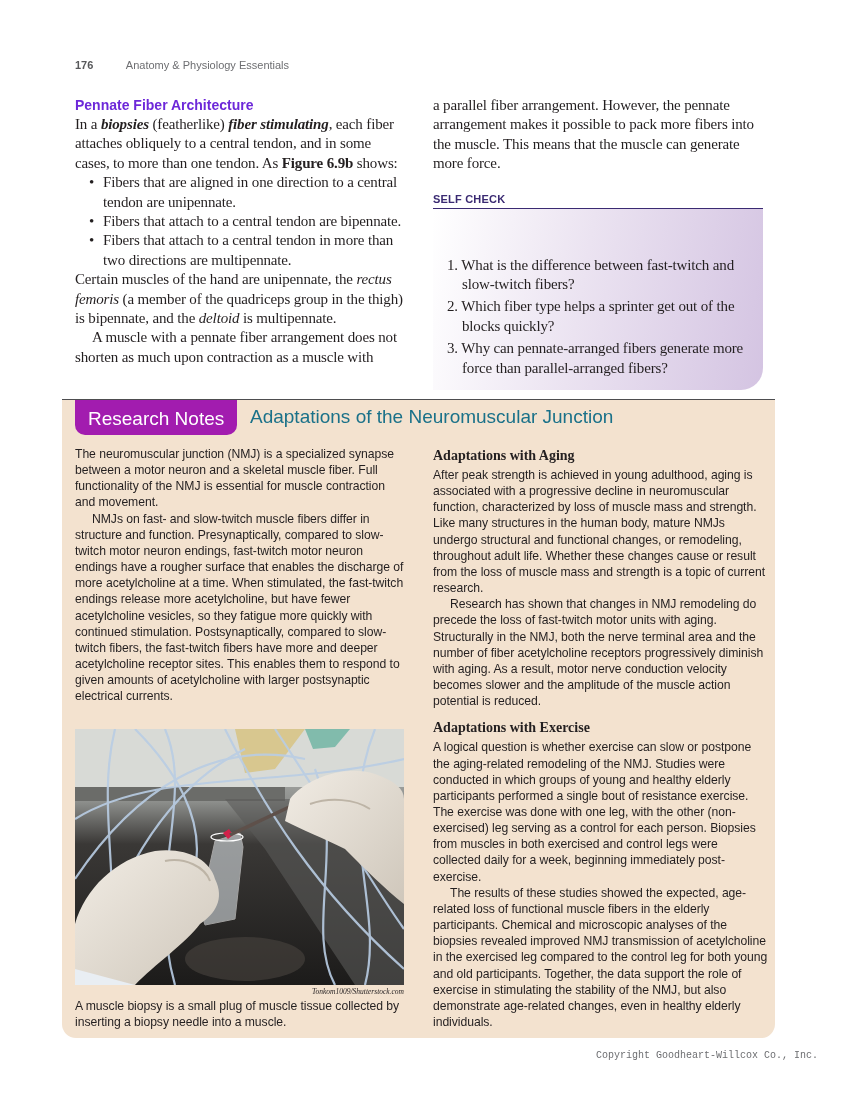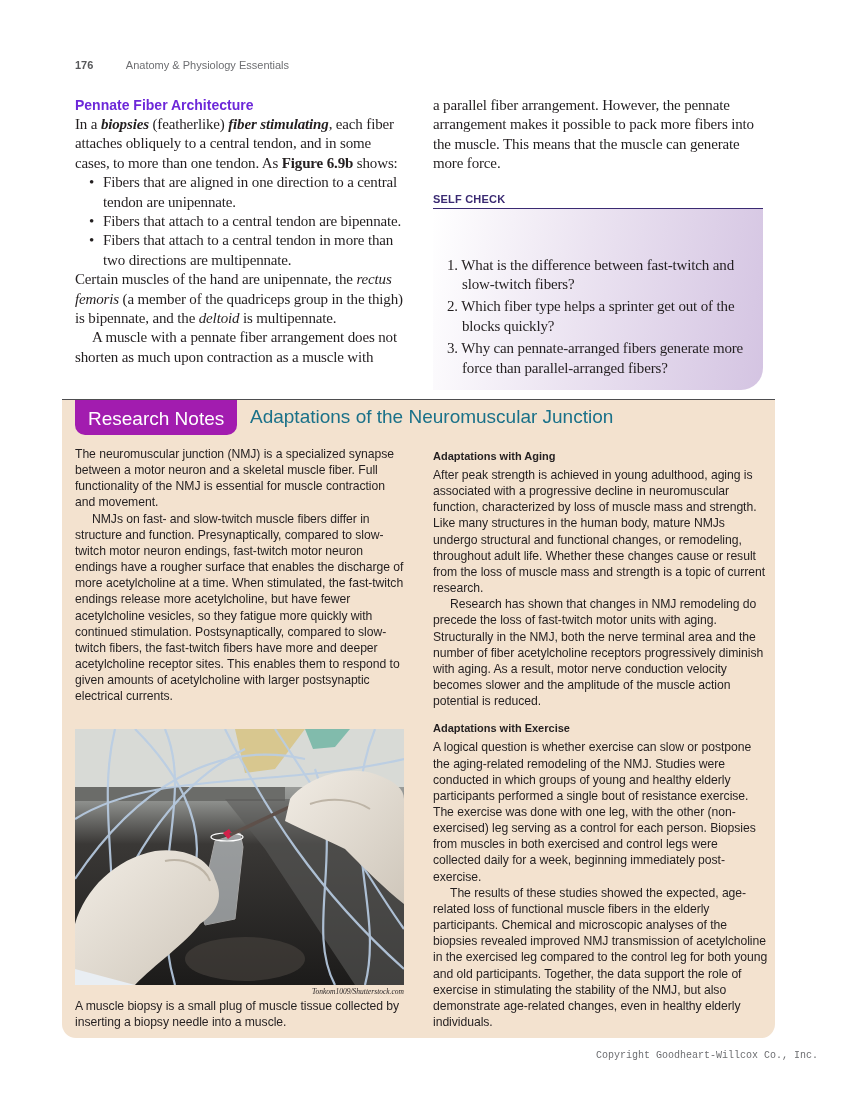--- a/index.html
+++ b/index.html
@@ -26,21 +26,21 @@
 
   .rn-topline { position: absolute; left: 62px; top: 399px; width: 713px; height: 1px; background: #4d4d4f; }
   .rn-box { position: absolute; left: 62px; top: 400px; width: 713px; height: 638px; background: #f3e2cf; border-bottom-left-radius: 14px; border-bottom-right-radius: 14px; }
   .rn-tab { position: absolute; left: 75px; top: 400px; height: 35px; padding: 0 13px; background: #a21caf; border-bottom-left-radius: 10px; border-bottom-right-radius: 10px; font-family: "Liberation Sans", sans-serif; font-size: 19px; color: #ffffff; line-height: 38px; }
   .rn-title { position: absolute; left: 250px; top: 406px; font-family: "Liberation Sans", sans-serif; font-size: 19px; color: #1a7189; }
 
   .rn-left { position: absolute; left: 75px; top: 446px; width: 332px; }
   .rn-right { position: absolute; left: 433px; top: 446px; width: 335px; }
   .sans-p { font-family: "Liberation Sans", sans-serif; font-size: 12.2px; line-height: 16.15px; color: #231f20; letter-spacing: -0.05px; }
   .sans-p.indent { text-indent: 17px; }
-  .sub-head { font-family: Liberation Sans, sans-serif; font-weight: bold; font-size: 11px; color: #231f20; line-height: 20px; margin-bottom: 1px; }
+  .sub-head { font-family: Liberation Serif, serif; font-weight: bold; font-size: 14px; color: #231f20; line-height: 20px; margin-bottom: 1px; }
   .sub-head.second { margin-top: 9px; }
 
   .photo { position: absolute; left: 75px; top: 729px; width: 329px; height: 256px; overflow: hidden; background: #2b2a2a; }
   .photo svg { display: block; }
   .credit { position: absolute; left: 75px; top: 987px; width: 329px; text-align: right; font-family: "Liberation Serif", serif; font-style: italic; font-size: 7.5px; color: #231f20; }
   .caption { position: absolute; left: 75px; top: 998px; width: 332px; }
 
   .copyright { position: absolute; left: 596px; top: 1050px; font-family: Liberation Mono, monospace; font-size: 10px; color: #6d6e71; }
 </style>
 </head>

